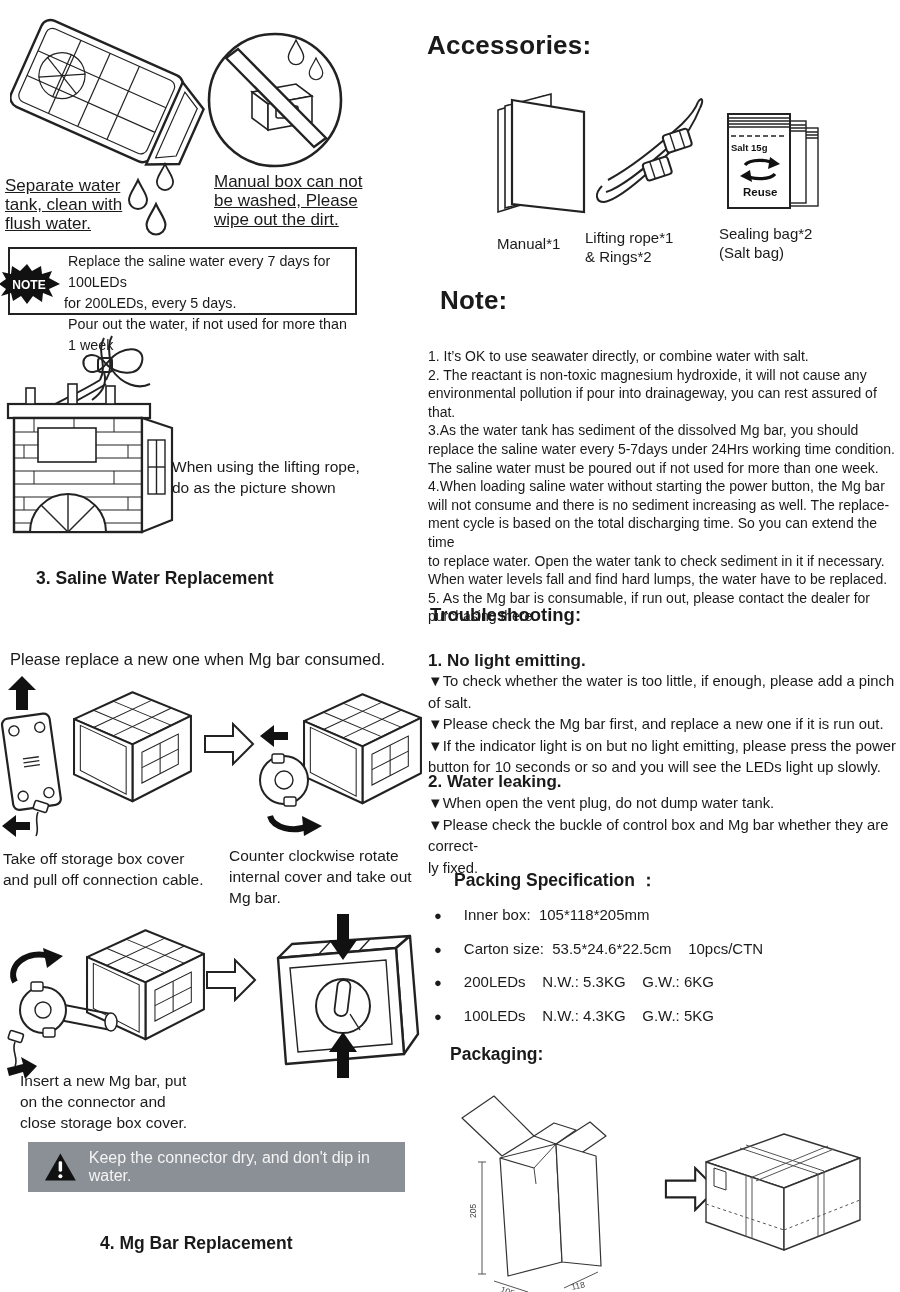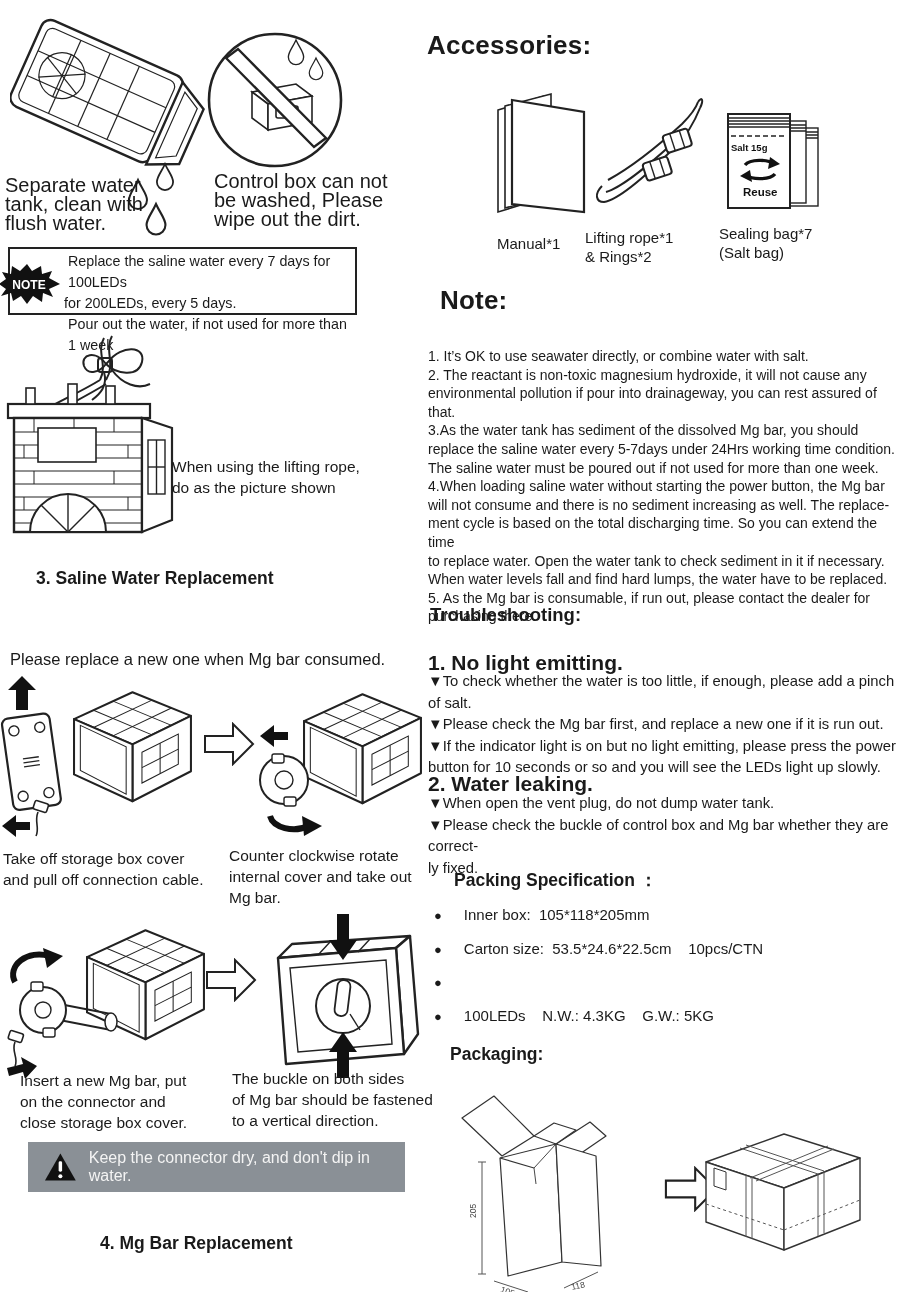--- a/index.html
+++ b/index.html
@@ -3,27 +3,27 @@
 <meta charset="utf-8">
 <style>
   html,body{margin:0;padding:0;background:#ffffff;}
   .page{position:relative;width:900px;height:1292px;background:#fff;overflow:hidden;
         font-family:"Liberation Sans",sans-serif;color:#1a1a1a;}
   .abs{position:absolute;}
   .pre{white-space:pre-line;}
   .prex{white-space:pre;}
   svg{display:block;}
   svg text{font-family:"Liberation Sans",sans-serif;}
-  .cap17{font-size:20px;line-height:19px;}
+  .cap17{font-size:17px;line-height:19px;text-decoration:underline;}
   .cap15{font-size:15.5px;line-height:21px;}
   .h-big{font-size:26px;font-weight:bold;letter-spacing:.2px;}
   .h-med{font-size:17.5px;font-weight:bold;margin-left:22px;}
   .body15{font-size:14px;line-height:18.6px;}
   .ts-line{font-size:14.8px;line-height:21.5px;}
-  .ts-h{font-size:21px;font-weight:bold;}
+  .ts-h{font-size:17px;font-weight:bold;}
   .note-box{border:2px solid #222;}
   .note-line{font-size:14.3px;line-height:21px;}
   .warn-bar{background:#8a9096;display:flex;align-items:center;gap:12px;padding-left:16px;box-sizing:border-box;}
   .warn-text{color:#f4f4f4;font-size:16px;}
   .pack-row{display:flex;gap:22px;font-size:15px;margin-bottom:14.5px;}
   .pack-bullet{font-size:13px;line-height:19px;}
   .acc-cap{font-size:15px;line-height:19px;}
 </style>
 </head>
 <body>
@@ -91,21 +91,21 @@
       <polygon points="52,66 68,78 68,104 52,92"></polygon>
       <polygon points="68,78 112,70 112,96 68,104"></polygon>
       <rect x="76" y="80" width="22" height="12" rx="2"></rect>
     </g>
     <polygon points="26,32 38,23 126,112 114,121" fill="#fff" stroke="#222" stroke-width="2.4"></polygon>
   </svg>
 
   <div class="abs cap17 pre" style="left:5px;top:176px;width:180px">Separate water
 tank, clean with
 flush water.</div>
-  <div class="abs cap17 pre" style="left:214px;top:172px;width:180px">Control box can not
+  <div class="abs cap17 pre" style="left:214px;top:172px;width:180px">Manual box can not
 be washed, Please
 wipe out the dirt.</div>
 
   <div class="abs note-box" style="left:8px;top:247px;width:345px;height:64px">
     <svg class="abs" style="left:-13px;top:15px" width="64" height="40" viewBox="0 0 64 40">
       <polygon fill="#111" points="2,20 9,15 5,8 14,10 15,2 23,7 30,0 35,7 44,2 45,10 55,7 52,14 63,20 52,25 56,33 46,29 45,38 36,32 30,40 24,32 16,37 14,29 4,32 9,25"></polygon>
       <text x="32" y="25" text-anchor="middle" font-size="12" font-weight="bold" fill="#fff">NOTE</text>
     </svg>
     <div class="abs note-line" style="left:58px;top:2px;width:285px">
       <div>Replace the saline water every 7 days for 100LEDs</div>
@@ -264,23 +264,20 @@
       <rect x="78" y="66" width="13" height="36" rx="6" transform="rotate(7 84 84)" stroke-width="1.8"></rect>
       <line x1="92" y1="100" x2="102" y2="116"></line>
     </g>
     <polygon points="79,0 91,0 91,26 99,26 85,46 71,26 79,26" fill="#111"></polygon>
     <polygon points="79,164 91,164 91,138 99,138 85,118 71,138 79,138" fill="#111"></polygon>
   </svg>
 
   <div class="abs cap15 pre" style="left:20px;top:1070px;width:205px">Insert a new Mg bar, put
 on the connector and
 close storage box cover.</div>
-  <div class="abs cap15 pre" style="left:232px;top:1068px;width:210px">The buckle on both sides
-of Mg bar should be fastened
-to a vertical direction.</div>
 
   <div class="abs warn-bar" style="left:28px;top:1142px;width:377px;height:50px">
     <svg width="34" height="30" viewBox="0 0 34 30">
       <polygon points="17,1 33,29 1,29" fill="#111"></polygon>
       <rect x="15.2" y="9" width="3.6" height="11" fill="#fff" rx="1.5"></rect>
       <circle cx="17" cy="24.5" r="2.1" fill="#fff"></circle>
     </svg>
     <span class="warn-text">Keep the connector dry, and don't dip in water.</span>
   </div>
 
@@ -347,21 +344,21 @@
       <path d="M59 64 C54 70 36 70 30 65"></path>
     </g>
     <polygon points="54,47 64,54 52,59" fill="#111"></polygon>
     <polygon points="34,60 24,66 36,72" fill="#111"></polygon>
     <text x="27" y="86" font-size="11.5" font-weight="bold" fill="#111">Reuse</text>
   </svg>
 
   <div class="abs acc-cap" style="left:497px;top:234px">Manual*1</div>
   <div class="abs acc-cap pre" style="left:585px;top:228px;width:140px;text-align:left">Lifting rope*1
 &amp; Rings*2</div>
-  <div class="abs acc-cap pre" style="left:719px;top:224px;width:130px">Sealing bag*7
+  <div class="abs acc-cap pre" style="left:719px;top:224px;width:130px">Sealing bag*2
 (Salt bag)</div>
 
   <div class="abs h-big" style="left:440px;top:285px">Note:</div>
 
   <div class="abs" style="left:428px;top:347px;width:468px">
     <div class="body15 pre">1. It’s OK to use seawater directly, or combine water with salt.</div>
     <div class="body15 pre">2. The reactant is non-toxic magnesium hydroxide, it will not cause any
 environmental pollution if pour into drainageway, you can rest assured of
 that.</div>
     <div class="body15 pre">3.As the water tank has sediment of the dissolved Mg bar, you should
@@ -399,20 +396,21 @@
     <div class="pack-row">
         <span class="pack-bullet">●</span>
       <span class="prex">Inner box:  105*118*205mm</span>
       </div>
     <div class="pack-row">
         <span class="pack-bullet">●</span>
       <span class="prex">Carton size:  53.5*24.6*22.5cm    10pcs/CTN</span>
       </div>
     <div class="pack-row">
         <span class="pack-bullet">●</span>
+      <span class="prex">200LEDs    N.W.: 5.3KG    G.W.: 6KG</span>
       </div>
     <div class="pack-row">
         <span class="pack-bullet">●</span>
       <span class="prex">100LEDs    N.W.: 4.3KG    G.W.: 5KG</span>
       </div>
   </div>
 
   <div class="abs h-med" style="left:428px;top:1044px">Packaging:</div>
 
   <svg class="abs" style="left:438px;top:1066px" width="218" height="226" viewBox="0 0 218 226">

